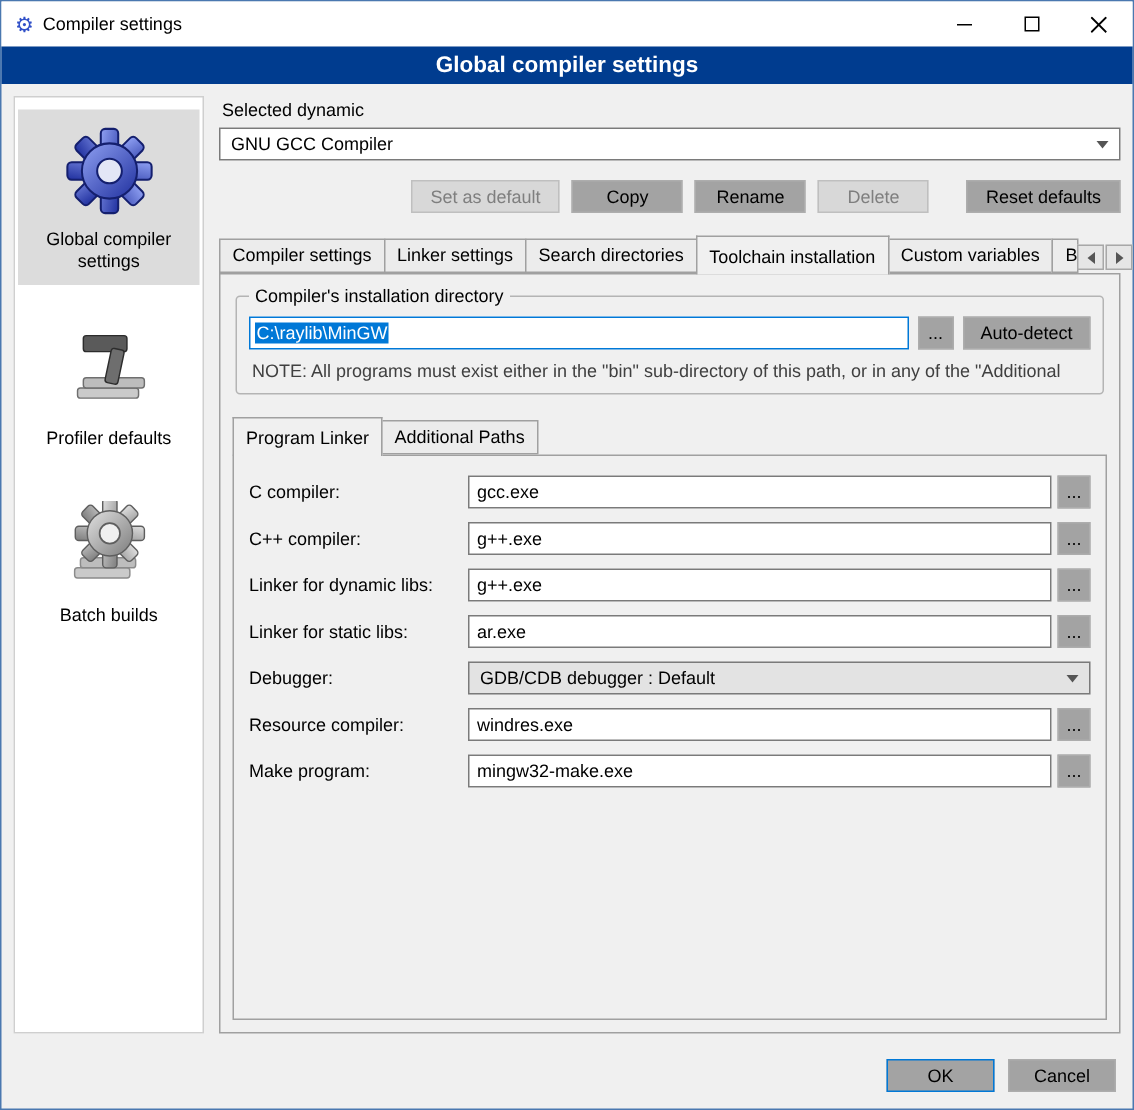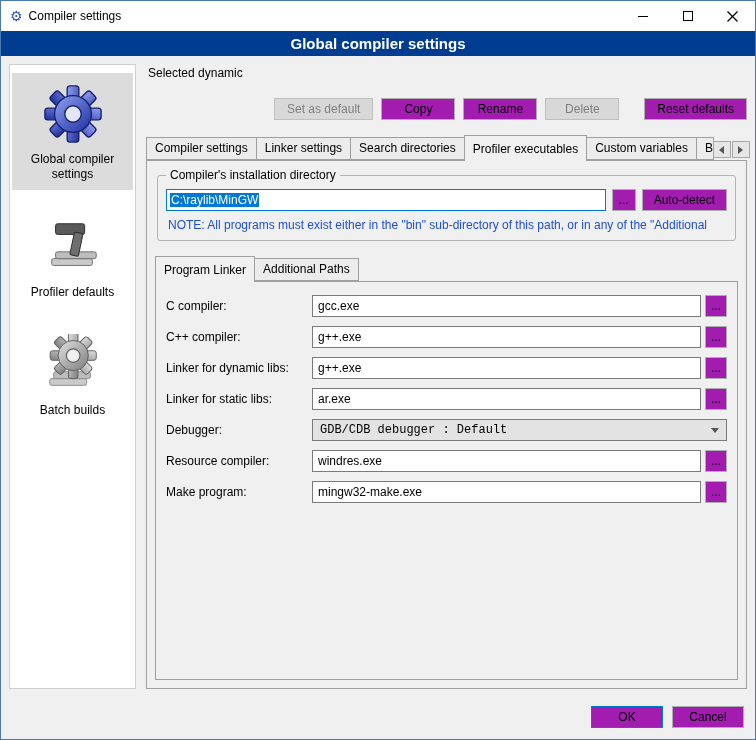--- a/index.html
+++ b/index.html
@@ -31,21 +31,21 @@
   .main { flex: 1 1 auto; display: flex; flex-direction: column; min-width: 0; }
   .sel-label { margin: 2px 0 5px 2px; }
 
   .combobox { height: 22px; background: #fff; border: 1px solid #7a7a7a; display: flex; align-items: center; padding: 0 7px; }
   .combobox.gray { background: #e3e3e3; }
   .combo-arrow { margin-left: auto; display: flex; align-items: center; }
   .tri-down { width: 0; height: 0; border-left: 4px solid transparent; border-right: 4px solid transparent; border-top: 5px solid #555; }
   .tri-left { width: 0; height: 0; border-top: 4px solid transparent; border-bottom: 4px solid transparent; border-right: 5px solid #555; }
   .tri-right { width: 0; height: 0; border-top: 4px solid transparent; border-bottom: 4px solid transparent; border-left: 5px solid #555; }
 
-  .btn { height: 22px; padding: 0 12px; background: #a21caf; border: 1px solid #adadad; display: inline-flex; align-items: center; justify-content: center; font-family: "Liberation Sans", sans-serif; font-size: 12px; cursor: default; }
+  .btn { height: 22px; padding: 0 12px; background: #a3a3a3; border: 1px solid #adadad; display: inline-flex; align-items: center; justify-content: center; font-family: "Liberation Sans", sans-serif; font-size: 12px; cursor: default; }
   .btn.disabled { color: #7f7f7f; background: #d8d8d8; border-color: #bfbfbf; }
   .btn-row { display: flex; gap: 8px; margin: 13px 0 14px 128px; }
   .btn-row .btn { min-width: 74px; }
   .btn.reset { margin-left: auto; min-width: 96px; }
 
   
   .tabstrip { display: flex; align-items: flex-end; position: relative; z-index: 2; }
   .tab { padding: 3px 8px 4px; border: 1px solid #a0a0a0; background: #ececec; margin-right: -1px; white-space: nowrap; cursor: default; }
   .tab.active { background: #f0f0f0; padding-top: 6px; padding-bottom: 5px; position: relative; top: 1px; border-bottom: none; z-index: 3; }
   .tab.clip { max-width: 38px; overflow: hidden; }
@@ -54,28 +54,28 @@
 
   .tabpanel { border: 1px solid #a0a0a0; background: #f0f0f0; flex: 1 1 auto; margin-top: 0; padding: 12px 8px 8px; display: flex; flex-direction: column; min-height: 0; }
 
   .groupbox { border: 1px solid #b4b4b4; border-radius: 3px; padding: 13px 8px 6px; margin: 2px 2px 14px; position: relative; }
   .group-legend { position: absolute; top: -8px; left: 8px; background: #f0f0f0; padding: 0 4px; }
   .install-row { display: flex; gap: 6px; align-items: flex-end; }
   .install-input { flex: 1; height: 22px; border: 1px solid #0078d7; background: #fff; display: flex; align-items: center; padding: 0 3px; overflow: hidden; white-space: nowrap; }
   .selection { background: #0078d7; color: #fff; padding: 0 1px; }
   .browse-btn { min-width: 24px; width: 24px; padding: 0; }
   .autodetect { padding: 0 11px; }
-  .note { color: #1d4ed8; margin: 7px 0 2px 2px; white-space: nowrap; overflow: hidden; }
+  .note { color: #404040; margin: 7px 0 2px 2px; white-space: nowrap; overflow: hidden; }
 
   .subpanel { border: 1px solid #a0a0a0; background: #f0f0f0; flex: 1 1 auto; padding: 13px 10px 10px; min-height: 0; }
   .row { display: flex; align-items: center; margin-bottom: 9px; }
   .row-label { width: 146px; flex: 0 0 auto; }
   .row-input { flex: 1; height: 22px; border: 1px solid #7a7a7a; background: #fff; display: flex; align-items: center; padding: 0 5px; overflow: hidden; white-space: nowrap; }
   .row-browse { min-width: 22px; width: 22px; padding: 0; margin-left: 4px; }
-  .row .combobox { flex: 1; font-family: Liberation Mono, monospace; }
+  .row .combobox { flex: 1; }
 
   
   .footer { flex: 0 0 44px; display: flex; align-items: center; justify-content: flex-end; gap: 9px; padding: 0 11px; }
   .footer .btn { min-width: 72px; }
   .btn.default { border-color: #0078d7; }
 </style>
 </head>
 <body>
 
 <div class="window">
@@ -160,34 +160,40 @@
           <circle cx="32.2" cy="22.3" r="7" fill="#f0f0f0" stroke="#5e5e5e" stroke-width="1.2"></circle>
         </svg>
         <span class="side-label">Batch builds</span>
       </div>
     </div>
 
     <div class="main">
 
       <div class="sel-label">Selected dynamic</div>
 
+      <div class="combobox">
+        <span>GNU GCC Compiler</span>
+        <span class="combo-arrow">
+            <span class="tri-down"></span>
+          </span>
+      </div>
 
       <div class="btn-row">
         <button class="btn disabled">Set as default</button>
         <button class="btn">Copy</button>
         <button class="btn">Rename</button>
         <button class="btn disabled">Delete</button>
         <button class="btn reset">Reset defaults</button>
       </div>
 
       <div class="tabstrip">
         <span class="tab">Compiler settings</span>
         <span class="tab">Linker settings</span>
         <span class="tab">Search directories</span>
-        <span class="tab active">Profiler executables</span>
+        <span class="tab active">Toolchain installation</span>
         <span class="tab">Custom variables</span>
         <span class="tab clip">Buil</span>
         <span class="tab-arrows">
           <span class="tab-arrow">
               <span class="tri-left"></span>
             </span>
           <span class="tab-arrow">
               <span class="tri-right"></span>
             </span>
         </span>

